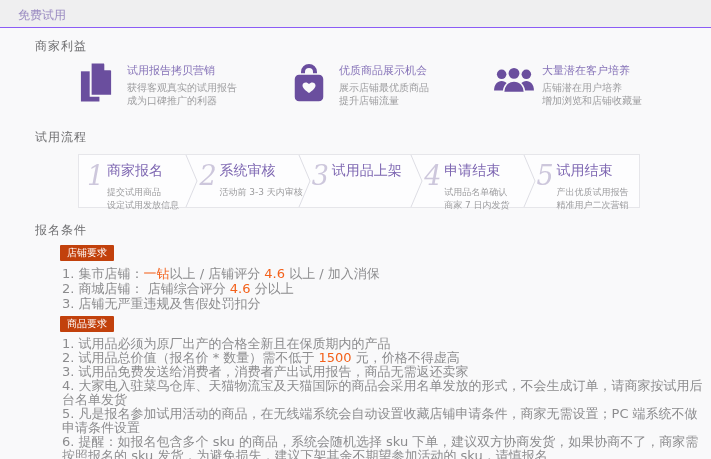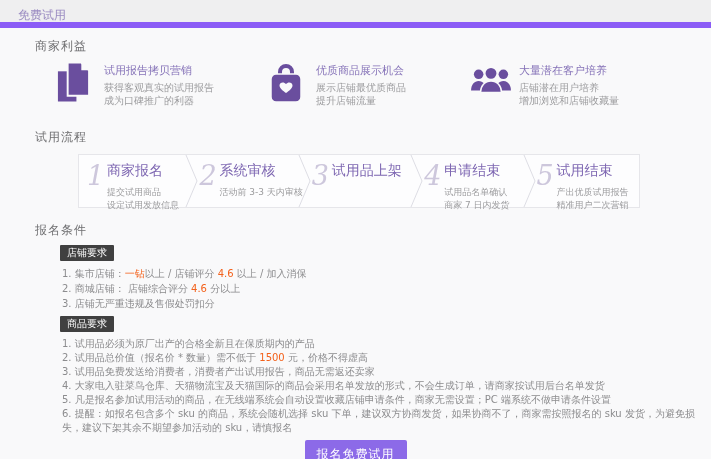--- a/index.html
+++ b/index.html
@@ -1,52 +1,52 @@
 <!DOCTYPE html>
 <html><head>
 <meta charset="utf-8">
 <style>
   * { margin:0; padding:0; box-sizing:border-box; }
   html,body { width:711px; height:459px; overflow:hidden; }
   body { font-family:"DejaVu Sans","Liberation Sans",sans-serif; background:#efeff0; color:#8b8b8d; }
 
-  .page-header { height:28px; padding:7px 0 0 18px; background:#efeff0; border-bottom:6px solid #8b5cf6; }
+  .page-header { height:28px; padding:7px 0 0 18px; background:#efeff0; border-bottom:1px solid #8b5cf6; }
   .page-title { font-size:12px; color:#998ac1; }
 
   .content { background:#f9f9fa; height:431px; padding-top:10px; }
 
   .sec-heading { font-size:12px; color:#6f6f71; margin-left:35px; letter-spacing:1px; }
   .h-process { margin-top:20px; }
   .h-cond { margin-top:14px; }
 
   
-  .benefits { display:flex; padding-left:55px; margin-top:6px; height:48px; }
+  .benefits { display:flex; padding-left:78px; margin-top:6px; height:48px; }
   .benefit { display:flex; }
   .benefit:nth-child(1) { width:212px; }
   .benefit:nth-child(2) { width:203px; }
   .b-icon { width:40px; height:44px; margin-right:9px; flex:none; }
   .b-title { font-size:11px; color:#8673b8; margin:2px 0 4px; }
   .b-desc { font-size:10px; color:#9c9c9e; line-height:13px;font-family:Liberation Mono, monospace; }
 
   
   .steps { position:relative; margin:8px 0 0 78px; width:562px; height:54px;
            background:#fdfdfe; border:1px solid #e6e6ea; display:flex; }
   .step { width:112.4px; flex:none; position:relative; padding:7px 0 0 28px; }
   .step-num { position:absolute; left:8px; top:6px; font-family:"DejaVu Serif","Liberation Serif",serif;
               font-style:italic; font-size:27px; line-height:30px; color:#cdc7dc; }
   .step-title { font-size:14px; color:#7e67b2; margin-bottom:6px; }
   .step-desc { font-size:9px; color:#9c9c9e; line-height:12.5px; }
   .chev { position:absolute; top:0; width:13px; height:52px; }
 
   
-  .cond-badge { display:inline-block; background:#404040; color:#fff; font-size:10px;
+  .cond-badge { display:inline-block; background:#c2410c; color:#fff; font-size:10px;
                 line-height:12px; padding:2px 7px; margin-left:60px; border-radius:1px; }
   .badge1 { margin-top:6px; }
   .badge2 { margin-top:5px; }
-  .cond-list { margin:5px 8px 0 62px; width:645px; font-size:10px; color:#8c8c8e; }
+  .cond-list { margin:5px 8px 0 62px; width:645px; font-size:13px; color:#8c8c8e; }
   .list1 .cond-item { line-height:15px; }
   .list2 .cond-item { line-height:14px; }
   .hl { color:#f3611b; }
 
   
   .cta { display:block; margin:5px auto 0; background:#8c6ae8; color:#fff; border:none;
          font-size:12px; padding:6px 12px; border-radius:2px; cursor:pointer;
          font-family:"DejaVu Sans","Liberation Sans",sans-serif; letter-spacing:1px; }
 </style>
 </head>

